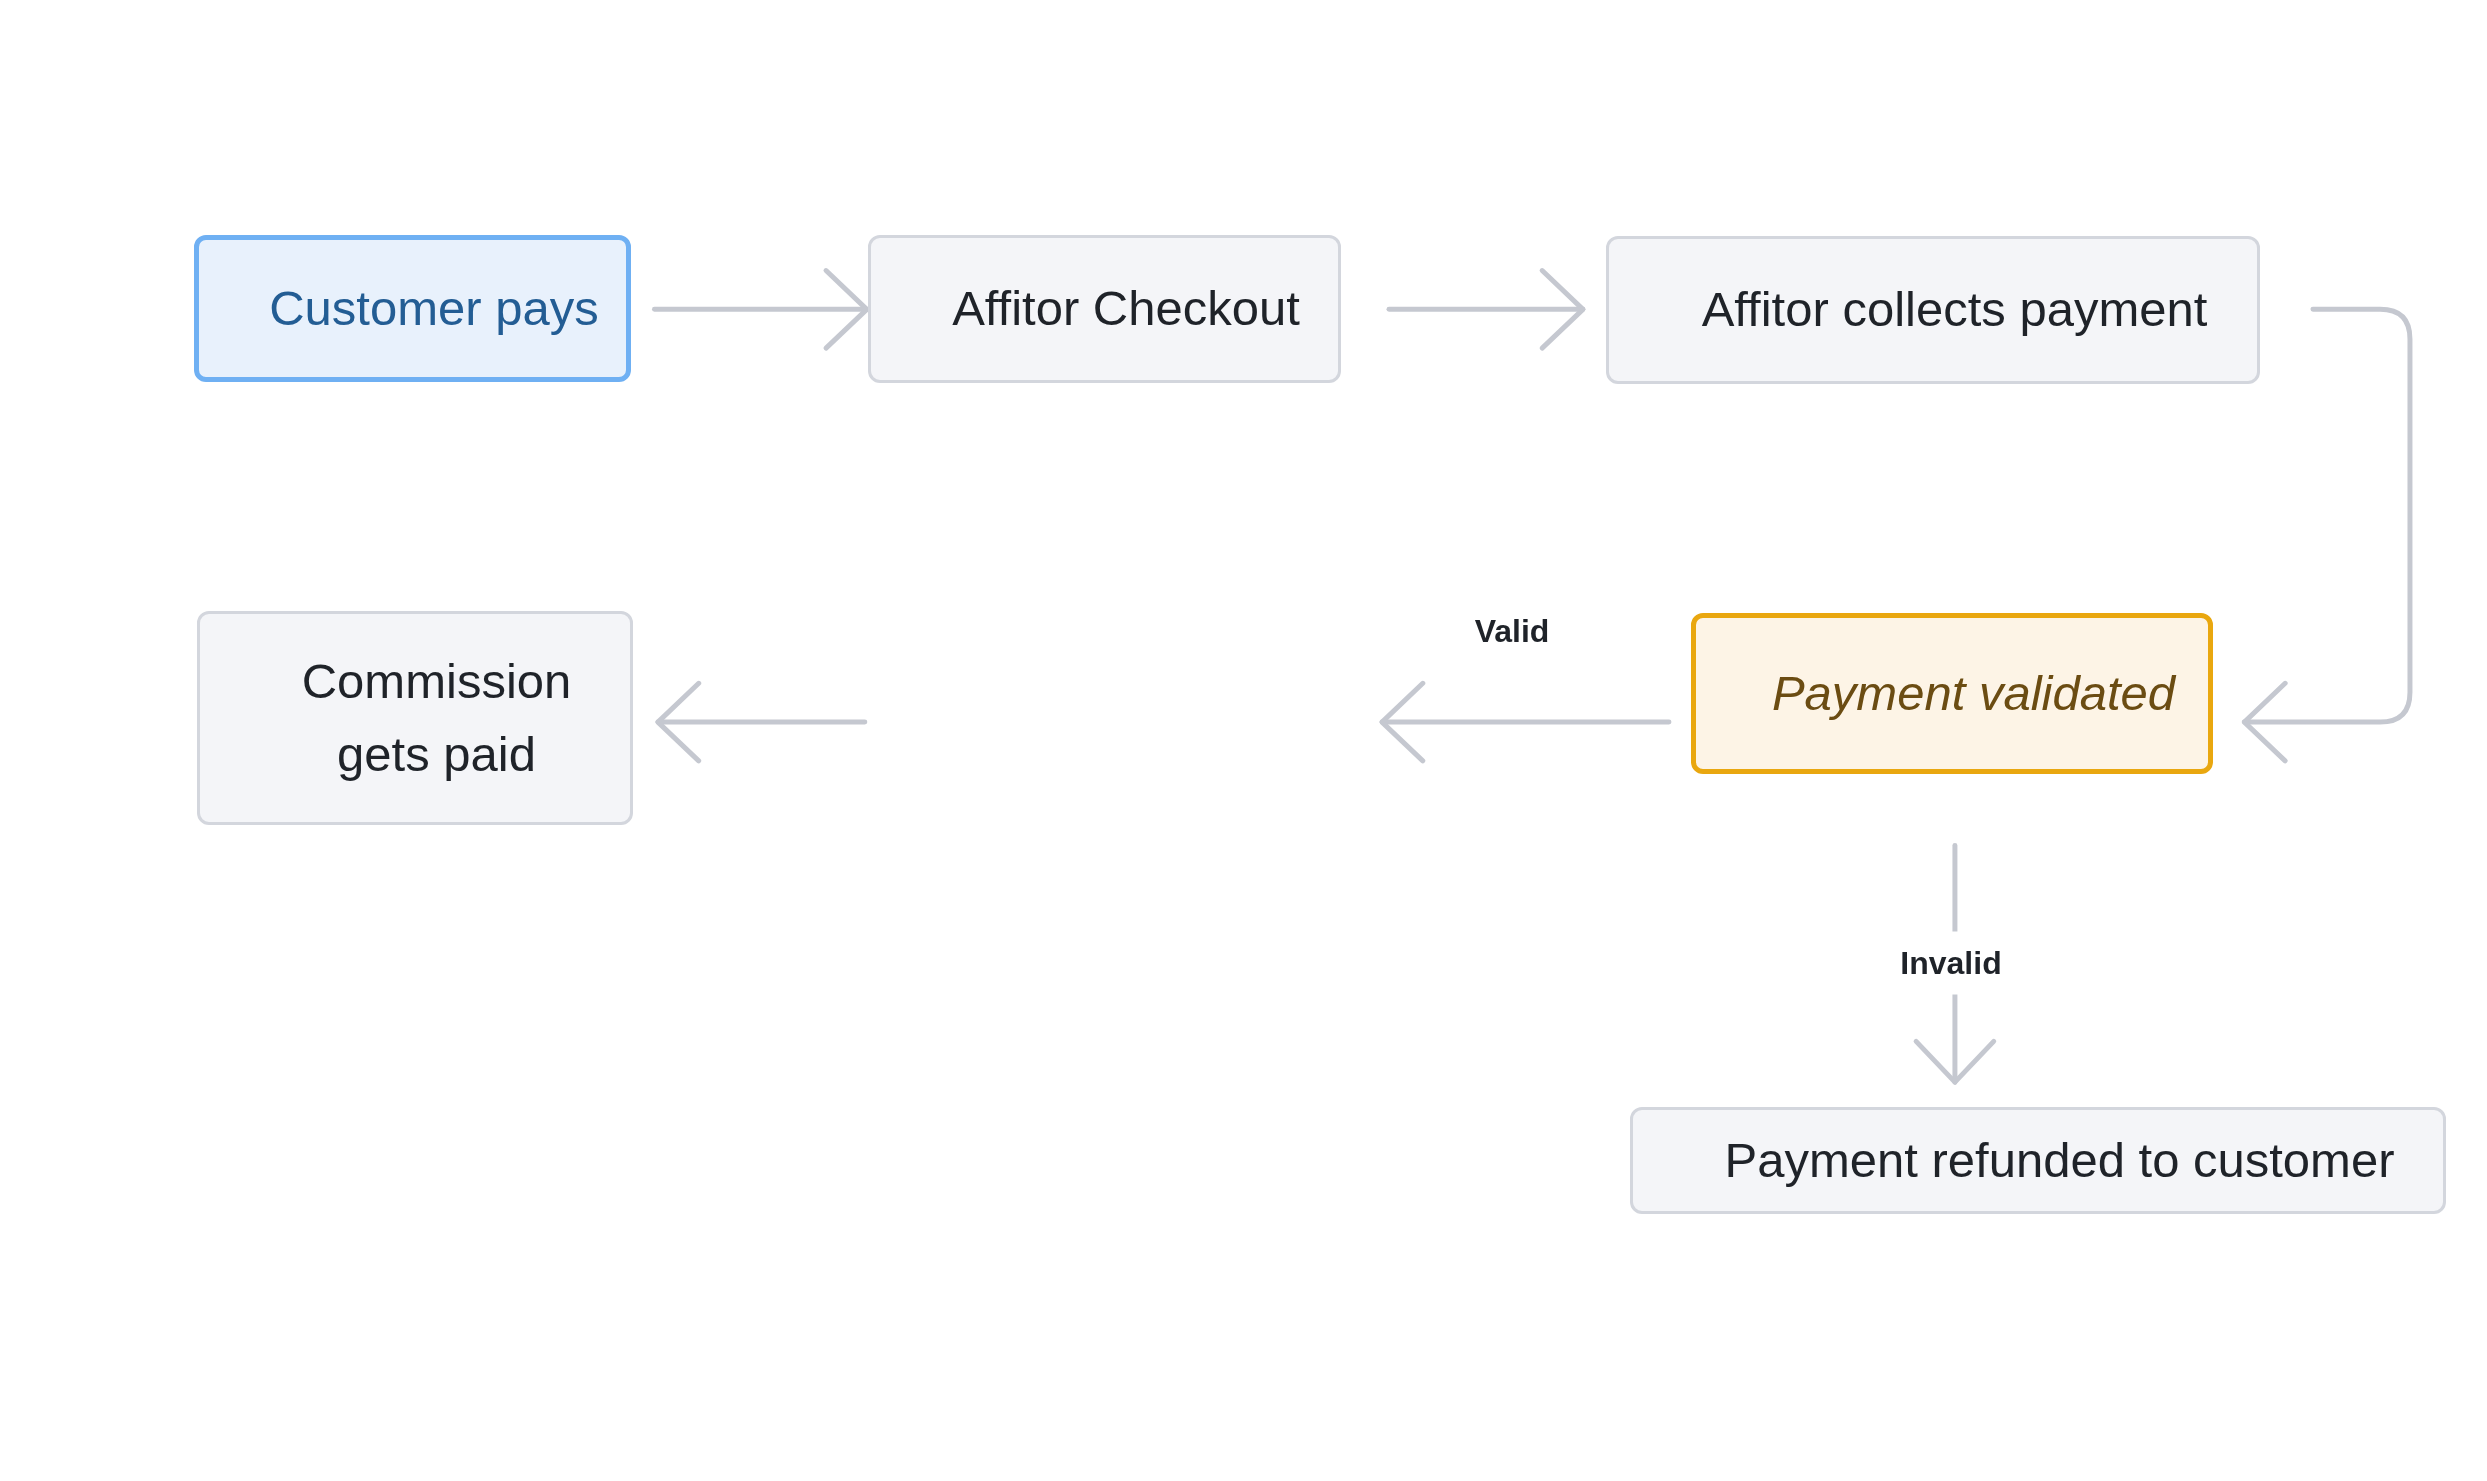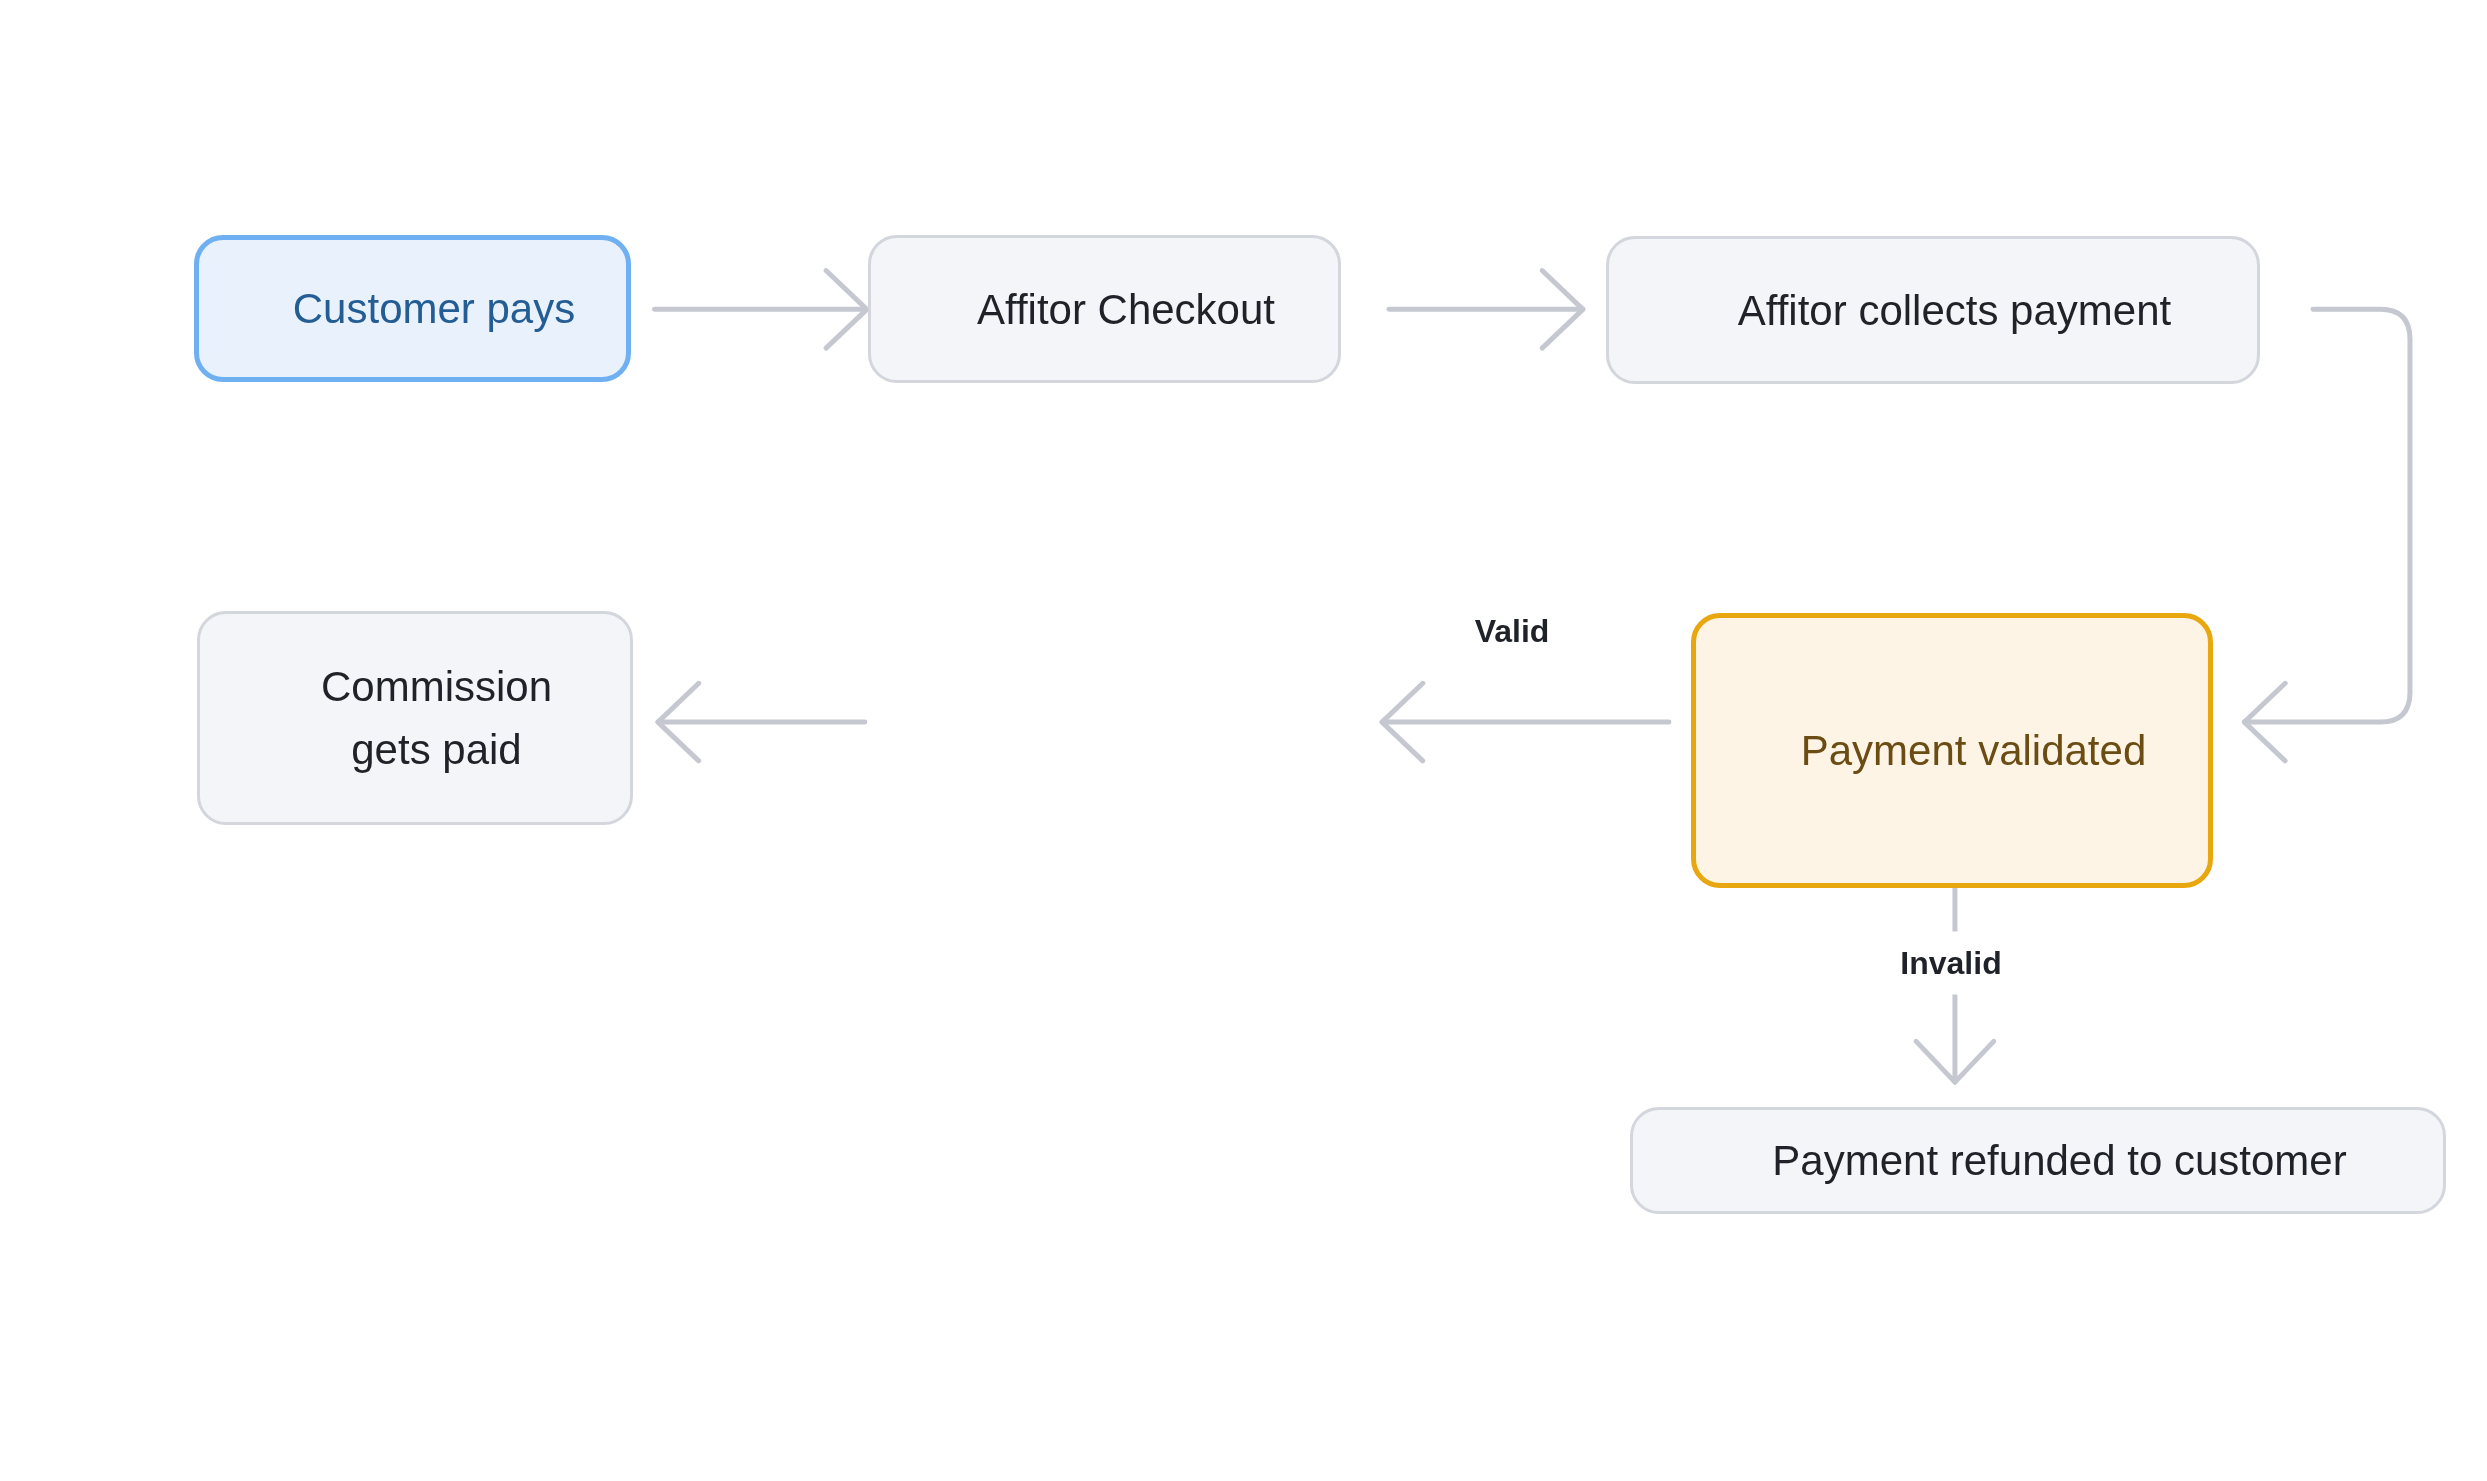--- a/index.html
+++ b/index.html
@@ -38,22 +38,22 @@
     stroke-width: 10;
     stroke-linecap: round;
     stroke-linejoin: round;
   }
   .node {
     position: absolute;
     display: flex;
     align-items: center;
     justify-content: center;
     text-align: center;
-    border-radius: 29px;
-    font-size: 42px;
+    border-radius: 12px;
+    font-size: 49px;
     font-weight: 500;
     line-height: 1.5;
     white-space: pre-line;
     letter-spacing: 0;
     padding-left: 43px;
   }
   .node--gray {
     background: var(--node-fill-gray);
     border: 3.5px solid var(--node-border-gray);
     color: var(--text-dark);
@@ -64,21 +64,21 @@
     color: var(--text-blue);
   }
   .node--orange {
     background: var(--node-fill-orange);
     border: 5px solid var(--node-border-orange);
     color: var(--text-orange);
   }
   #node-customer-pays      { left: 194px;  top: 235px;  width: 437px;  height: 147px; }
   #node-affitor-checkout   { left: 868px; top: 235px;  width: 473px;  height: 148px; }
   #node-affitor-collects   { left: 1606px; top: 236px;  width: 654px; height: 148px; }
-  #node-payment-validated  { left: 1691px; top: 613px; width: 522px; height: 275px; }
+  #node-payment-validated  { left: 1691px; top: 613px; width: 522px; height: 161px; font-style: italic; }
   #node-commission         { left: 884px; top: 612px; width: 472px;  height: 214px; }
   #node-advertiser         { left: 197px;  top: 611px; width: 436px;  height: 214px; }
   #node-refunded           { left: 1630px; top: 1107px; width: 816px; height: 107px; }
 
   .edge-label {
     position: absolute;
     transform: translate(-50%, -50%);
     font-size: 32px;
     font-weight: 700;
     color: var(--text-dark);

